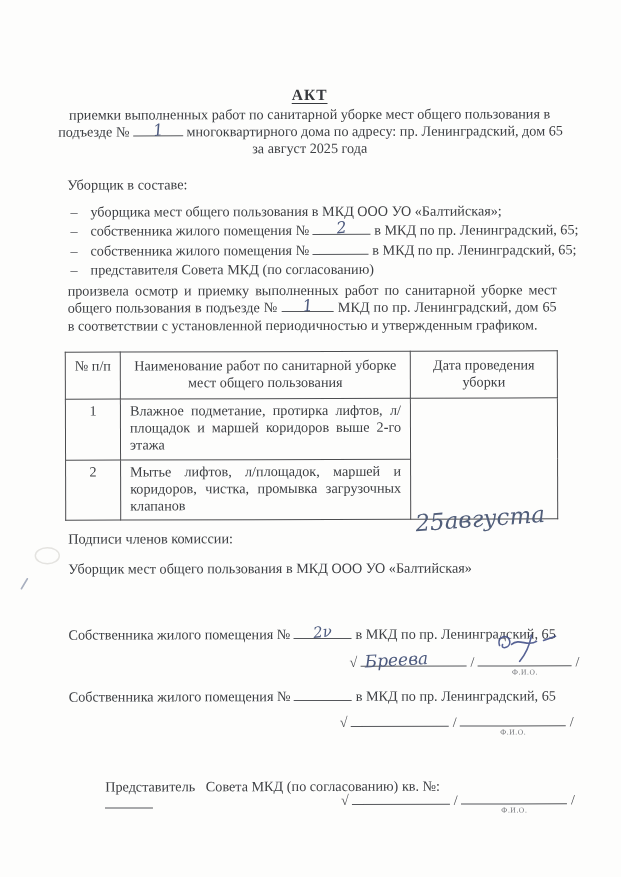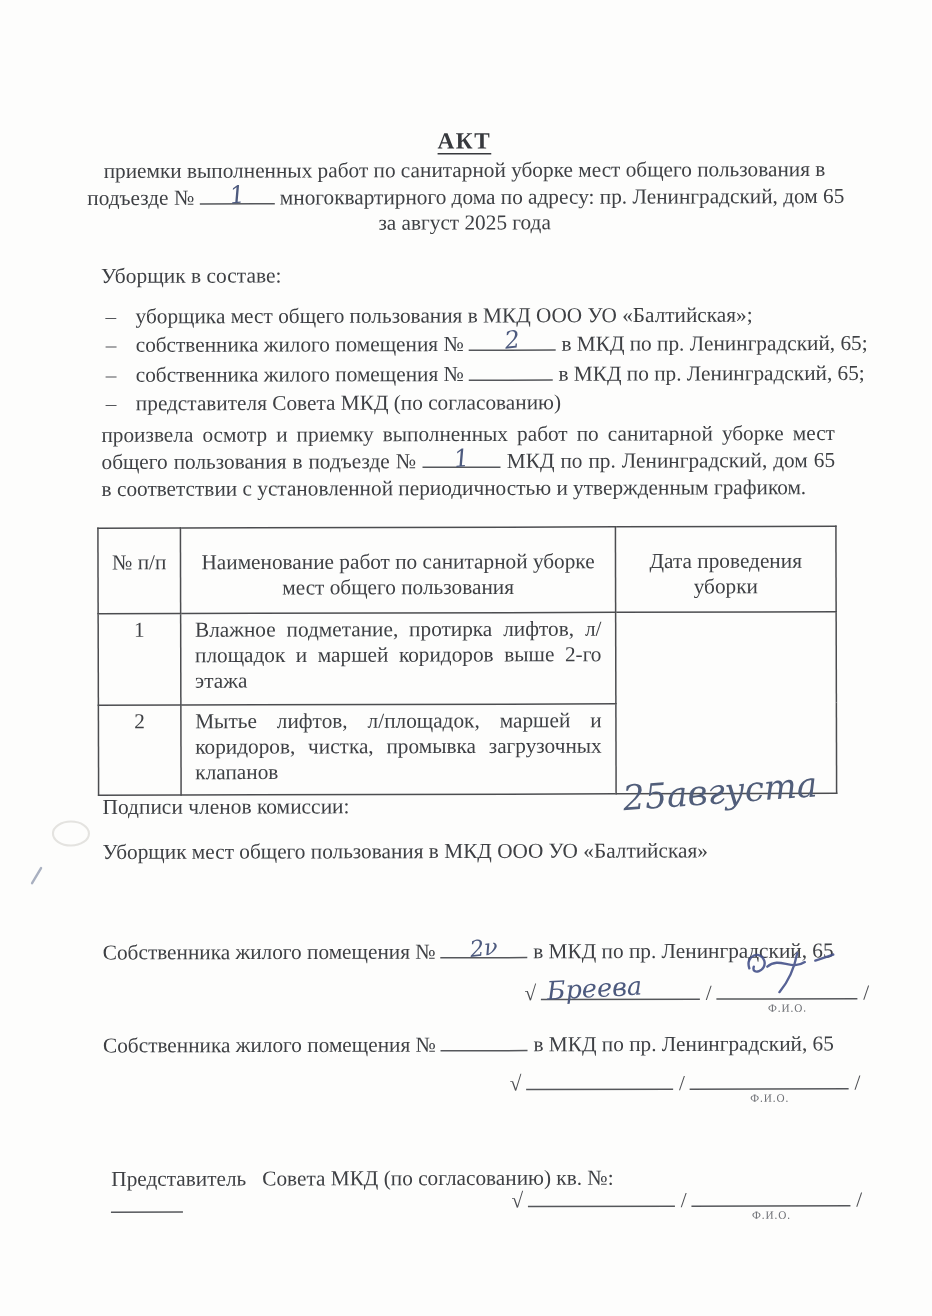--- a/index.html
+++ b/index.html
@@ -20,21 +20,21 @@
   .hw{font-style:italic;color:#4d5a7e;font-family:"DejaVu Serif",serif;}
   .hw-num{position:absolute;bottom:-3px;left:0;right:0;text-align:center;font-size:16px;transform:rotate(-6deg);}
   .comm-heading{top:176px;left:68px;font-size:14.3px;}
   .comm-list{top:202px;left:71px;width:492px;font-size:14.2px;line-height:19.3px;}
   .comm-item{display:flex;white-space:nowrap;}
   .dash{width:20px;flex:0 0 20px;color:#55575b;}
   .paragraph{top:282px;left:68px;width:489px;font-size:14.2px;line-height:17.4px;text-align:justify;}
   table.works{position:absolute;top:351px;left:65px;width:492px;border-collapse:collapse;table-layout:fixed;font-size:14.2px;}
   table.works col.c1{width:55px;} table.works col.c2{width:290px;} table.works col.c3{width:147px;}
   table.works th,table.works td{border:1px solid #4c4d50;font-weight:normal;vertical-align:top;}
-  table.works th{text-align:center;padding:15px 6px 8px;line-height:16.5px;}
+  table.works th{text-align:center;padding:5px 6px 8px;line-height:16.5px;}
   table.works td.num{text-align:center;padding:3px 2px;}
   table.works td.work{text-align:justify;padding:3px 9px 5px;line-height:17.2px;}
   table.works td.datecell{position:relative;overflow:visible;}
   .date-hw{position:absolute;bottom:-13px;left:4px;font-size:23px;white-space:nowrap;transform:rotate(-4deg);color:#515e7a;z-index:3;}
   .sig-heading{top:530px;left:68px;font-size:14.3px;}
   .plainline{font-size:14.2px;white-space:nowrap;}
   .cleaner-title{top:560px;left:68px;}
   .owner-line{left:68px;}
   .sigrow{font-size:14.2px;white-space:nowrap;color:#4c4e52;}
   .sigrow .blank{height:13px;}
@@ -173,21 +173,21 @@
     <div class="abs sigrow" style="top:713px;left:339px;">
       <span>√</span>
       <span class="blank" style="width:98px;"></span>
       <span>/</span>
       <span class="blank" style="width:106px;">
         <span class="fio">Ф.И.О.</span>
       </span>
       <span>/</span>
     </div>
 
-    <div class="abs plainline" style="top:761px;left:52px;white-space:pre-wrap;">
+    <div class="abs plainline" style="top:761px;left:83px;white-space:pre-wrap;">
       <span>Представитель   Совета МКД (по согласованию) кв. №:</span>
       <span class="blank" style="width:48px;"></span>
     </div>
 
     <div class="abs sigrow" style="top:791px;left:340px;">
       <span>√</span>
       <span class="blank" style="width:98px;"></span>
       <span>/</span>
       <span class="blank" style="width:106px;">
         <span class="fio">Ф.И.О.</span>

